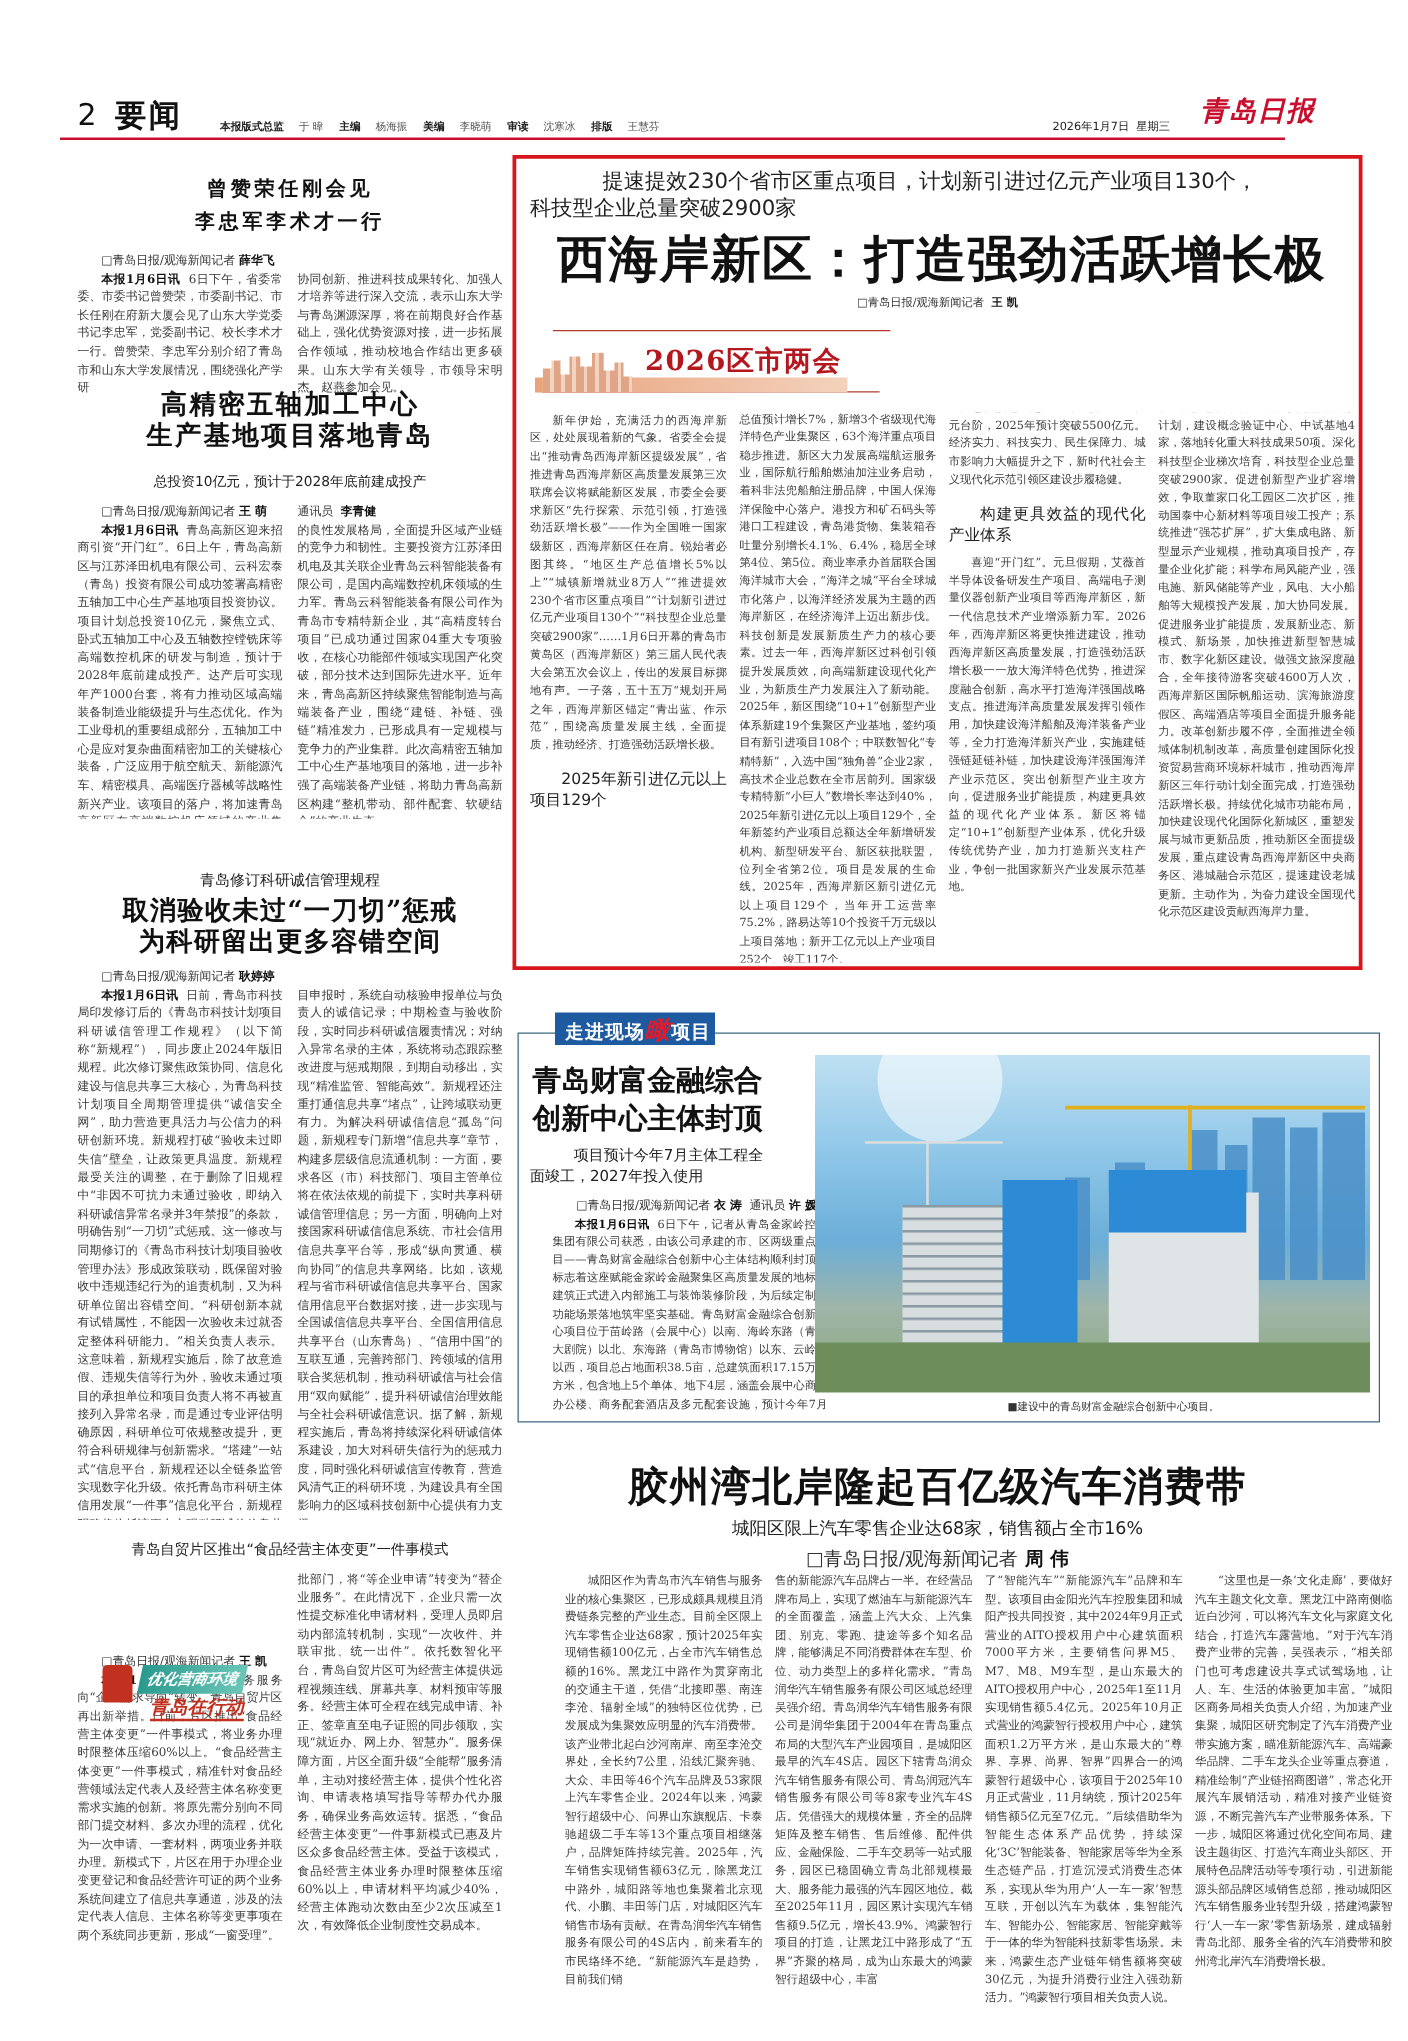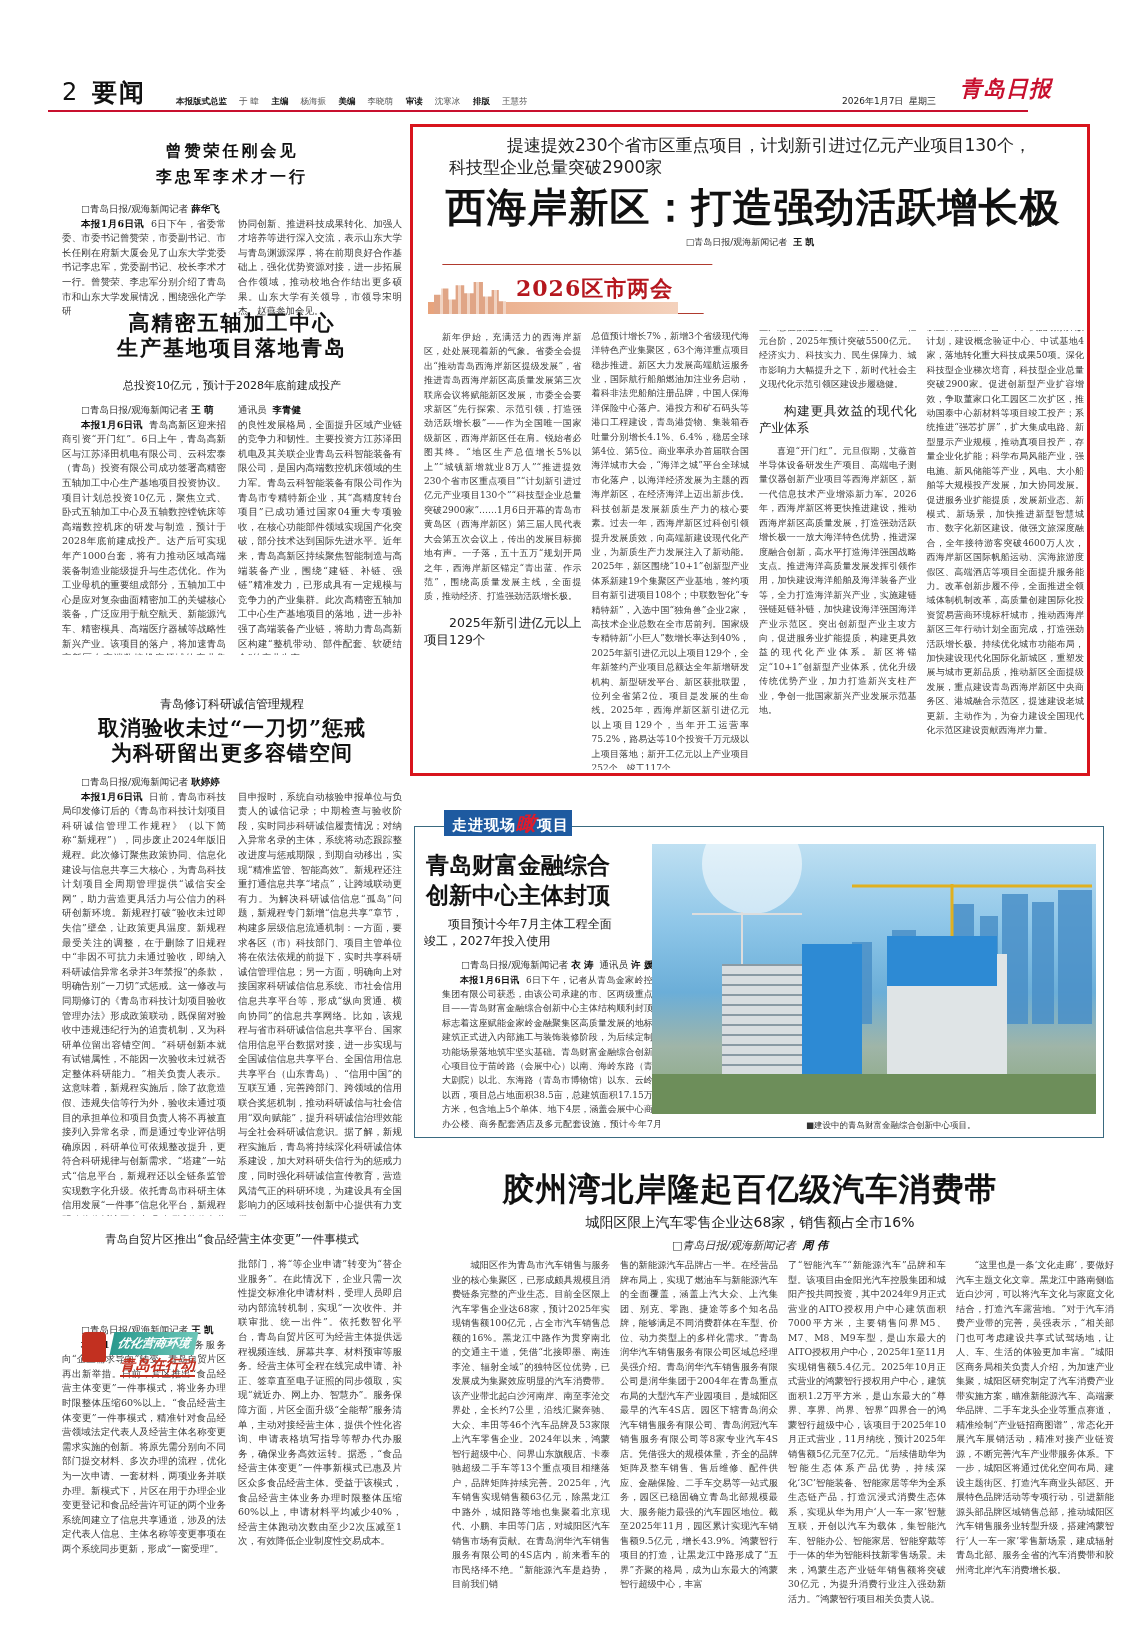--- a/index.html
+++ b/index.html
@@ -27,21 +27,21 @@
 
   
   .left-h { text-align: center; color: #111; font-weight: bold; }
   .sub-h { font-family: "DejaVu Sans", sans-serif; text-align: center; color: #222; }
 
   .two-col { display: flex; gap: 12px; }
   .two-col > div { flex: 1; }
 
   
   #feature-box { left: 410px; top: 124px; width: 680px; height: 652px; border: 3px solid #d8141c; }
-  #feature-kicker { left: 449px; top: 134px; width: 660px; font-family: "DejaVu Sans", sans-serif; font-size: 17px; line-height: 22px; color: #222; }
+  #feature-kicker { left: 424px; top: 134px; width: 660px; font-family: "DejaVu Sans", sans-serif; font-size: 17px; line-height: 22px; color: #222; }
   #feature-kicker .l1 { padding-left: 58px; display:block; }
   #feature-title { left: 418px; top: 180px; width: 670px; text-align: center; font-family: "DejaVu Serif", serif; font-weight: bold; font-size: 40px; letter-spacing: 1px; color: #111; }
   #feature-byline { left: 410px; top: 236px; width: 680px; text-align: center; font-size: 9px; color: #333; }
   #feature-byline b { color:#111; margin-left:6px; }
 
   #lianghui-banner { left: 428px; top: 260px; width: 290px; height: 66px; }
   #lianghui-banner .bar { position:absolute; left: 0; top: 42px; width: 250px; height: 12px; background: linear-gradient(90deg,#e8a37c,#f4d2bd); }
   #lianghui-banner .skyline { position:absolute; left: 6px; top: 22px; width: 72px; height: 32px; background: repeating-linear-gradient(90deg,#e0a586 0 6px,#f1d3c2 6px 9px); clip-path: polygon(0 100%,0 40%,10% 40%,10% 20%,20% 20%,20% 55%,30% 55%,30% 10%,42% 10%,42% 35%,55% 35%,55% 0,68% 0,68% 45%,80% 45%,80% 25%,90% 25%,90% 60%,100% 60%,100% 100%); }
   #lianghui-banner .lines { position:absolute; left: 10px; top: 4px; width: 270px; height: 50px; border-top: 1px solid #b03a2e; border-bottom: 1px solid #b03a2e; transform: skewX(-10deg); }
   #lianghui-banner .txt { position:absolute; left: 88px; top: 14px; font-family:"DejaVu Serif",serif; font-weight:bold; font-size:22px; color:#b5171e; letter-spacing:1px; }
@@ -49,30 +49,30 @@
 
   .inline-h { font-family: "DejaVu Sans", sans-serif; font-size: 12.5px; line-height: 17px; color: #222; margin: 10px 0 8px; }
   .inline-h span { padding-left: 2em; }
 
   
   #proj-frame { left: 414px; top: 826px; width: 690px; height: 312px; border: 1.5px solid #3a6a80; border-right-width: 1.5px; }
   #proj-tag { left: 444px; top: 810px; width: 128px; height: 26px; background: #1e5aa0; color: #fff; font-family:"DejaVu Serif",serif; font-weight:bold; font-size: 15px; line-height: 26px; padding-left: 8px; letter-spacing: 1px; }
   #proj-tag .hl { color: #e01b2b; font-size: 20px; font-style: italic; }
   #proj-title { left: 420px; top: 850px; width: 196px; text-align: center; font-family: "DejaVu Serif", serif; font-weight: bold; font-size: 23px; line-height: 30px; color: #111; }
   #proj-sub { left: 424px; top: 916px; width: 196px; font-family:"DejaVu Sans",sans-serif; font-size: 12px; line-height: 17px; color: #222; }
-  #proj-sub span { padding-left: 2em; }
+  #proj-sub span { padding-left: 2em; margin-left: 11px; }
   #proj-body { left: 442px; top: 958px; width: 220px; }
   #proj-body .col-text { font-size: 9px; line-height: 14.4px; }
   #proj-photo { left: 652px; top: 844px; width: 444px; height: 270px; overflow: hidden; background: linear-gradient(180deg, #bfe0f2 0%, #8ec6e8 30%, #6baed8 55%, #9fb5a8 75%, #88a678 100%); }
   #proj-caption { left: 806px; top: 1120px; font-size: 8.5px; color: #333; font-family:"DejaVu Sans",sans-serif; }
 
   
   #auto-title { left: 410px; top: 1168px; width: 680px; text-align: center; font-family: "DejaVu Serif", serif; font-weight: bold; font-size: 32px; color: #111; letter-spacing: 1px; }
   #auto-sub { left: 410px; top: 1214px; width: 680px; text-align: center; font-family: "DejaVu Sans", sans-serif; font-size: 14px; color: #222; }
-  #auto-byline { left: 410px; top: 1238px; width: 680px; text-align: center; font-size: 11px; color: #333; font-style: italic; }
+  #auto-byline { left: 410px; top: 1238px; width: 680px; text-align: center; font-size: 15px; color: #333; }
   #auto-byline b { color:#111; margin-left:6px; }
   .auto-col { width: 158px; top: 1258px; margin-left: 28px; }
   .auto-col .col-text { font-size: 9.2px; line-height: 14.5px; }
   #a-col1 { left: 424px; } #a-col2 { left: 592px; } #a-col3 { left: 760px; } #a-col4 { left: 928px; }
 
   
   #biz-banner { left: 70px; top: 1330px; width: 124px; height: 52px; }
   #biz-banner .red { position:absolute; left:12px; top:2px; width:24px; height:30px; background:#c23020; border-radius: 4px 4px 2px 2px; }
   #biz-banner .t1 { position:absolute; left:42px; top:2px; background: linear-gradient(90deg,#2a9a8e,#6cc6b8); color:#fff; font-family:"DejaVu Sans",sans-serif; font-size:12px; font-style: italic; font-weight:bold; padding: 3px 6px; transform: skewX(-12deg); white-space:nowrap; }
   #biz-banner .t2 { position:absolute; left:50px; top:26px; color:#c23020; font-family:"DejaVu Serif",serif; font-size:15px; font-weight:bold; font-style: italic; border-bottom: 2px solid #c23020; white-space:nowrap; }

